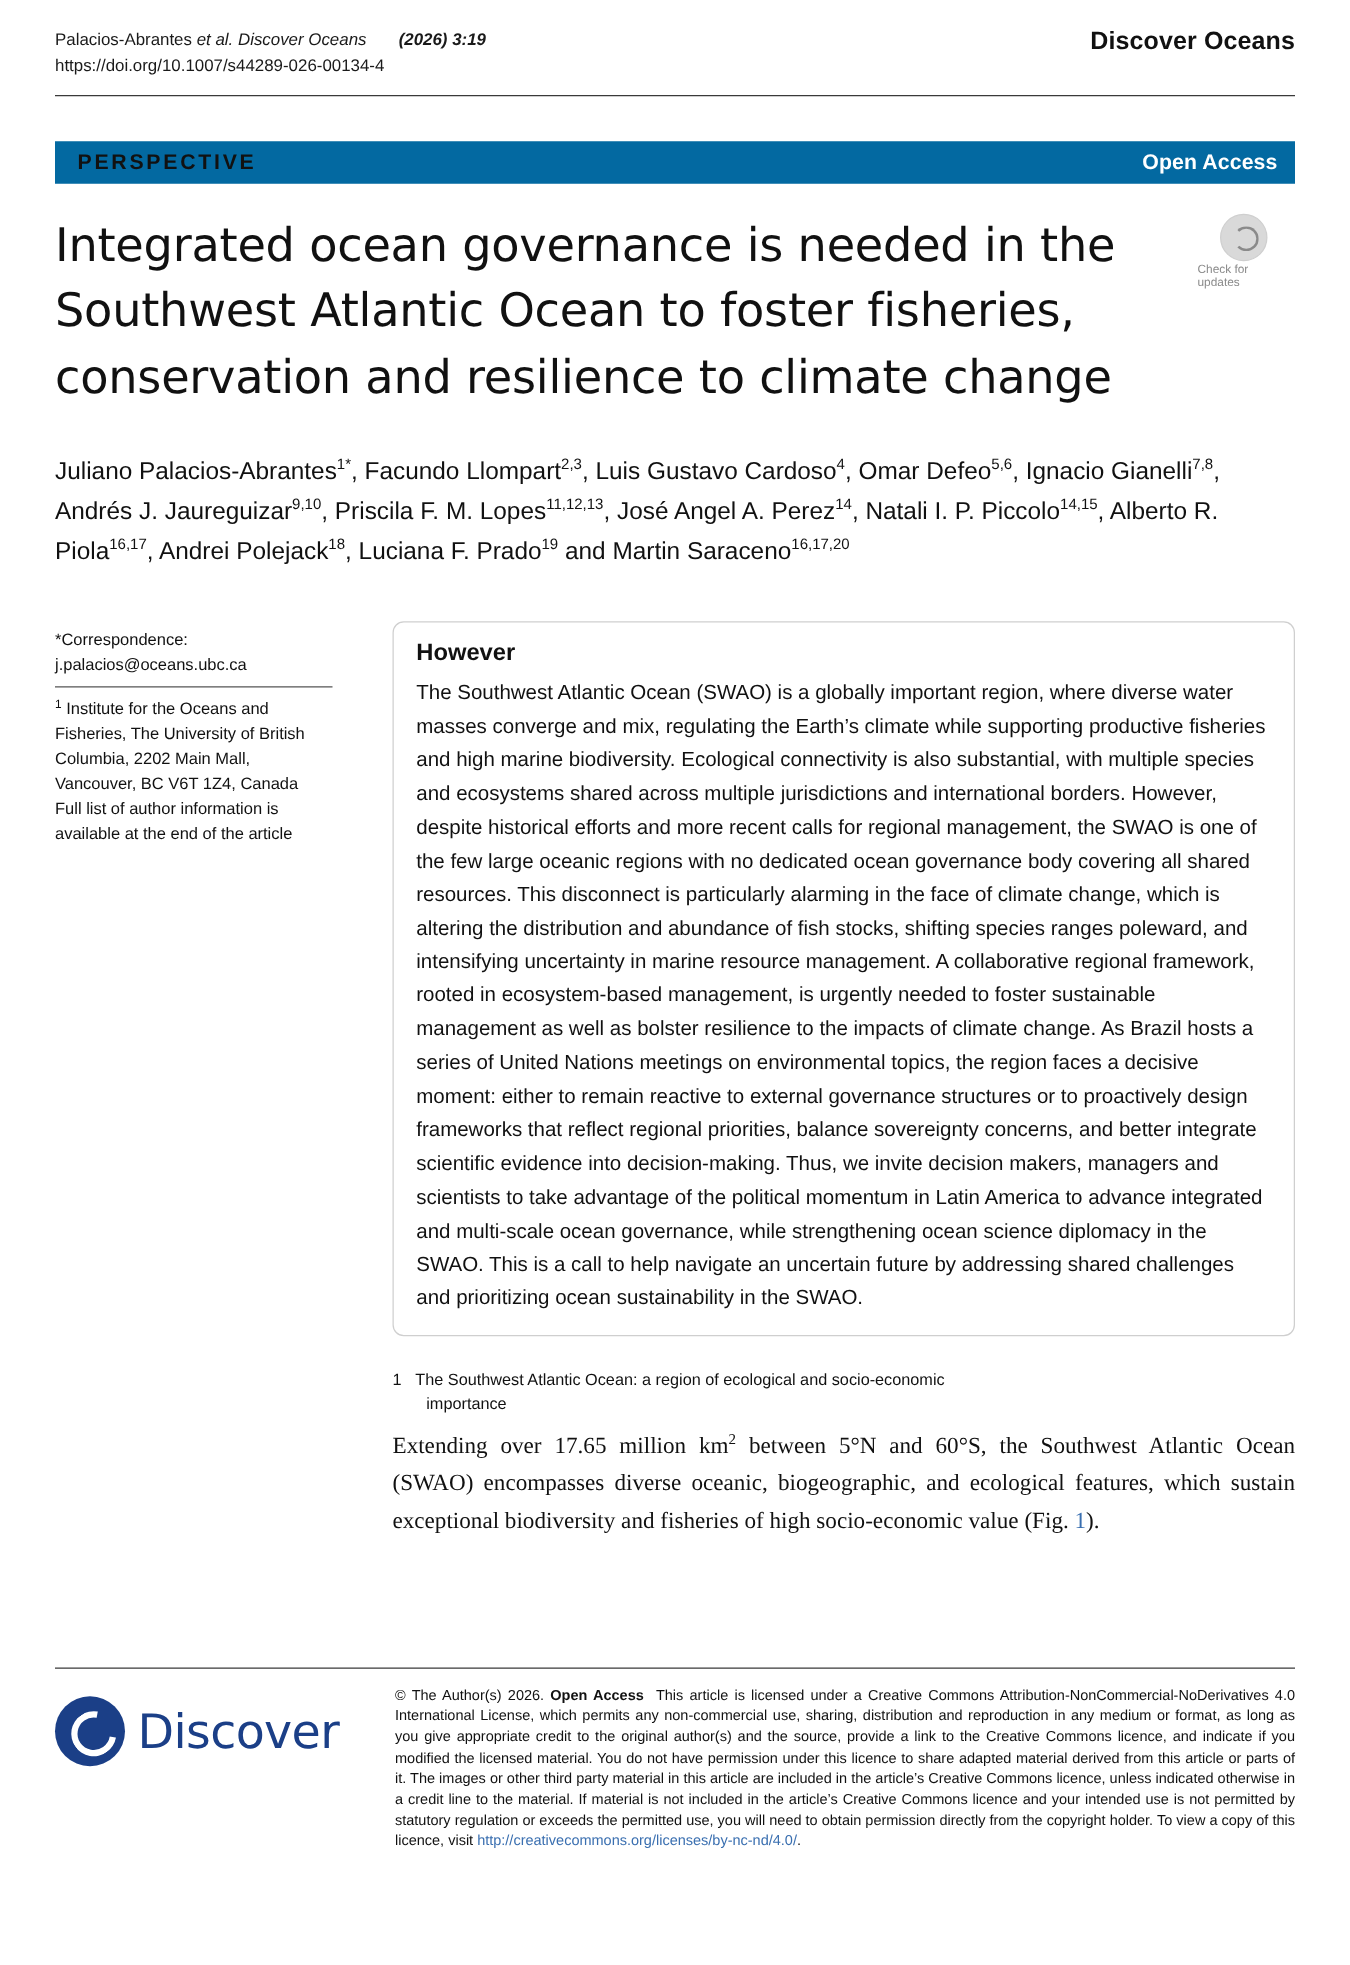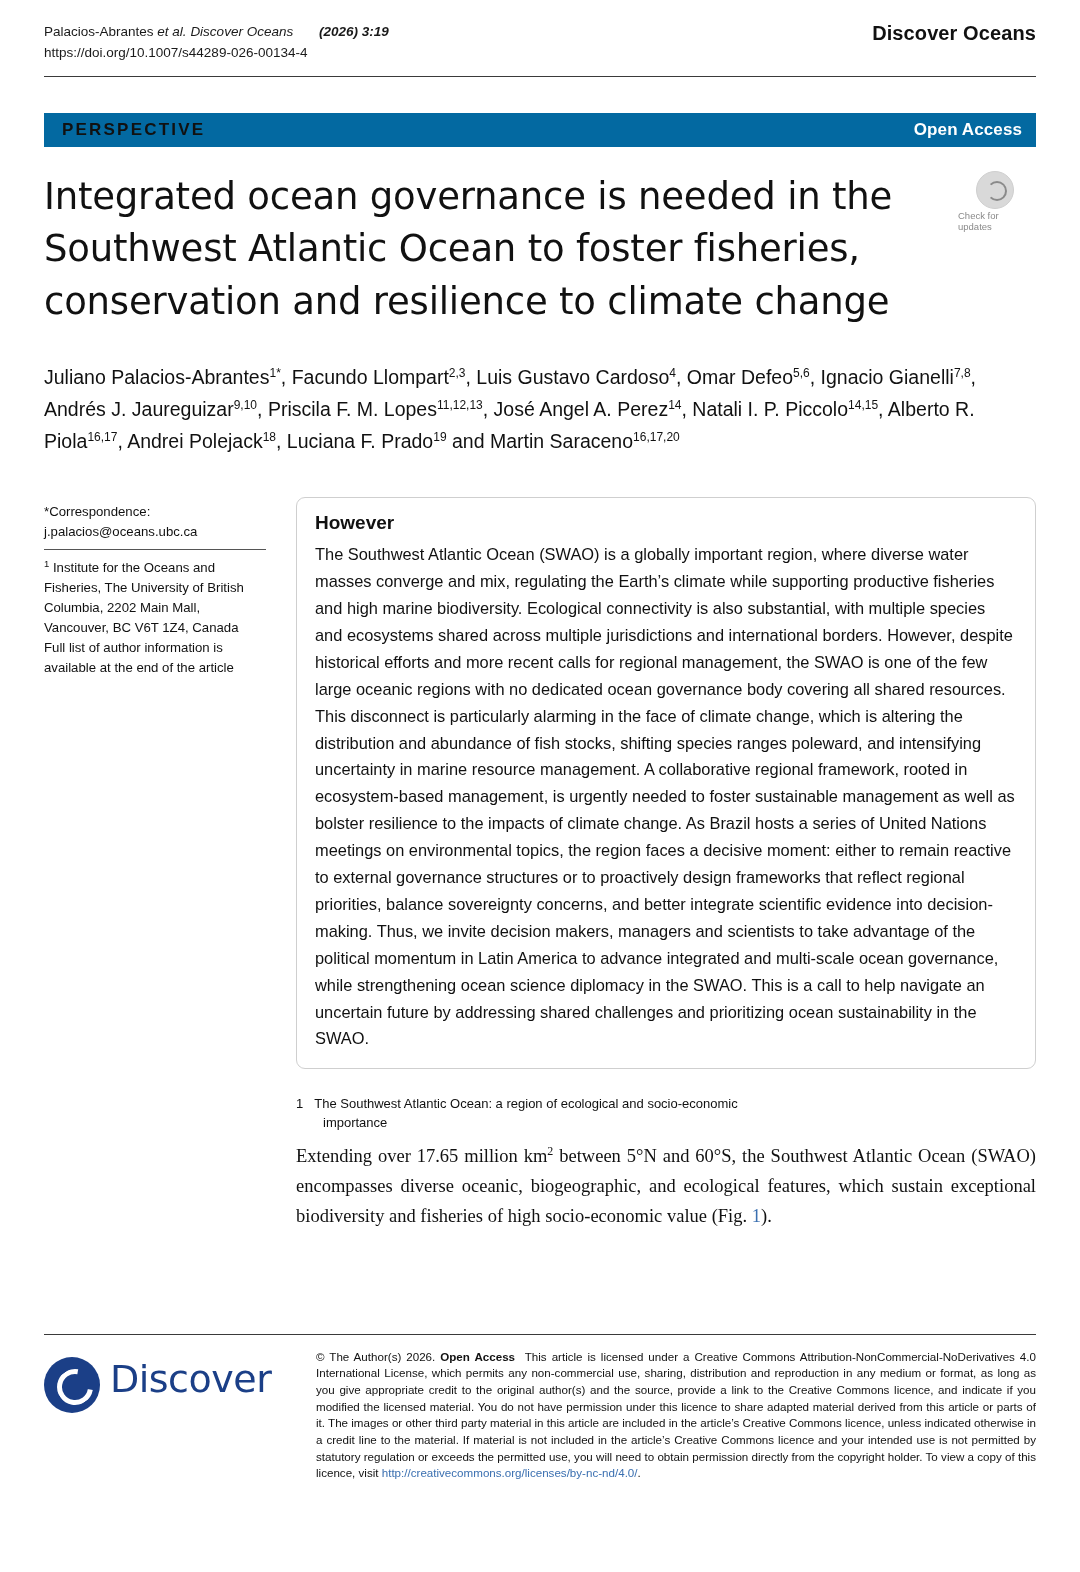--- a/index.html
+++ b/index.html
@@ -121,21 +121,21 @@
     line-height: 1.62;
     color: #111;
     max-width: 980px;
   }
   .authors sup { font-size: 12px; }
 
   
   .cols {
     display: flex;
     margin-top: 40px;
-    gap: 30px;
+    gap: 48px;
   }
   .col-left {
     width: 222px;
     flex: 0 0 222px;
     padding-top: 4px;
     border-top: 1px solid transparent;
   }
   .corr {
     font-size: 13.2px;
     line-height: 1.48;
@@ -205,21 +205,21 @@
     margin-bottom: 12px;
   }
   .footer-inner {
     display: flex;
     gap: 20px;
     align-items: flex-start;
   }
   .brand {
     flex: 0 0 252px;
     display: flex;
-    align-items: flex-start;
+    align-items: center;
     gap: 10px;
     padding-top: 10px;
   }
   .brand-mark {
     width: 56px; height: 56px;
     border-radius: 50%;
     background: #1b3f87;
     position: relative;
     flex: 0 0 56px;
   }

